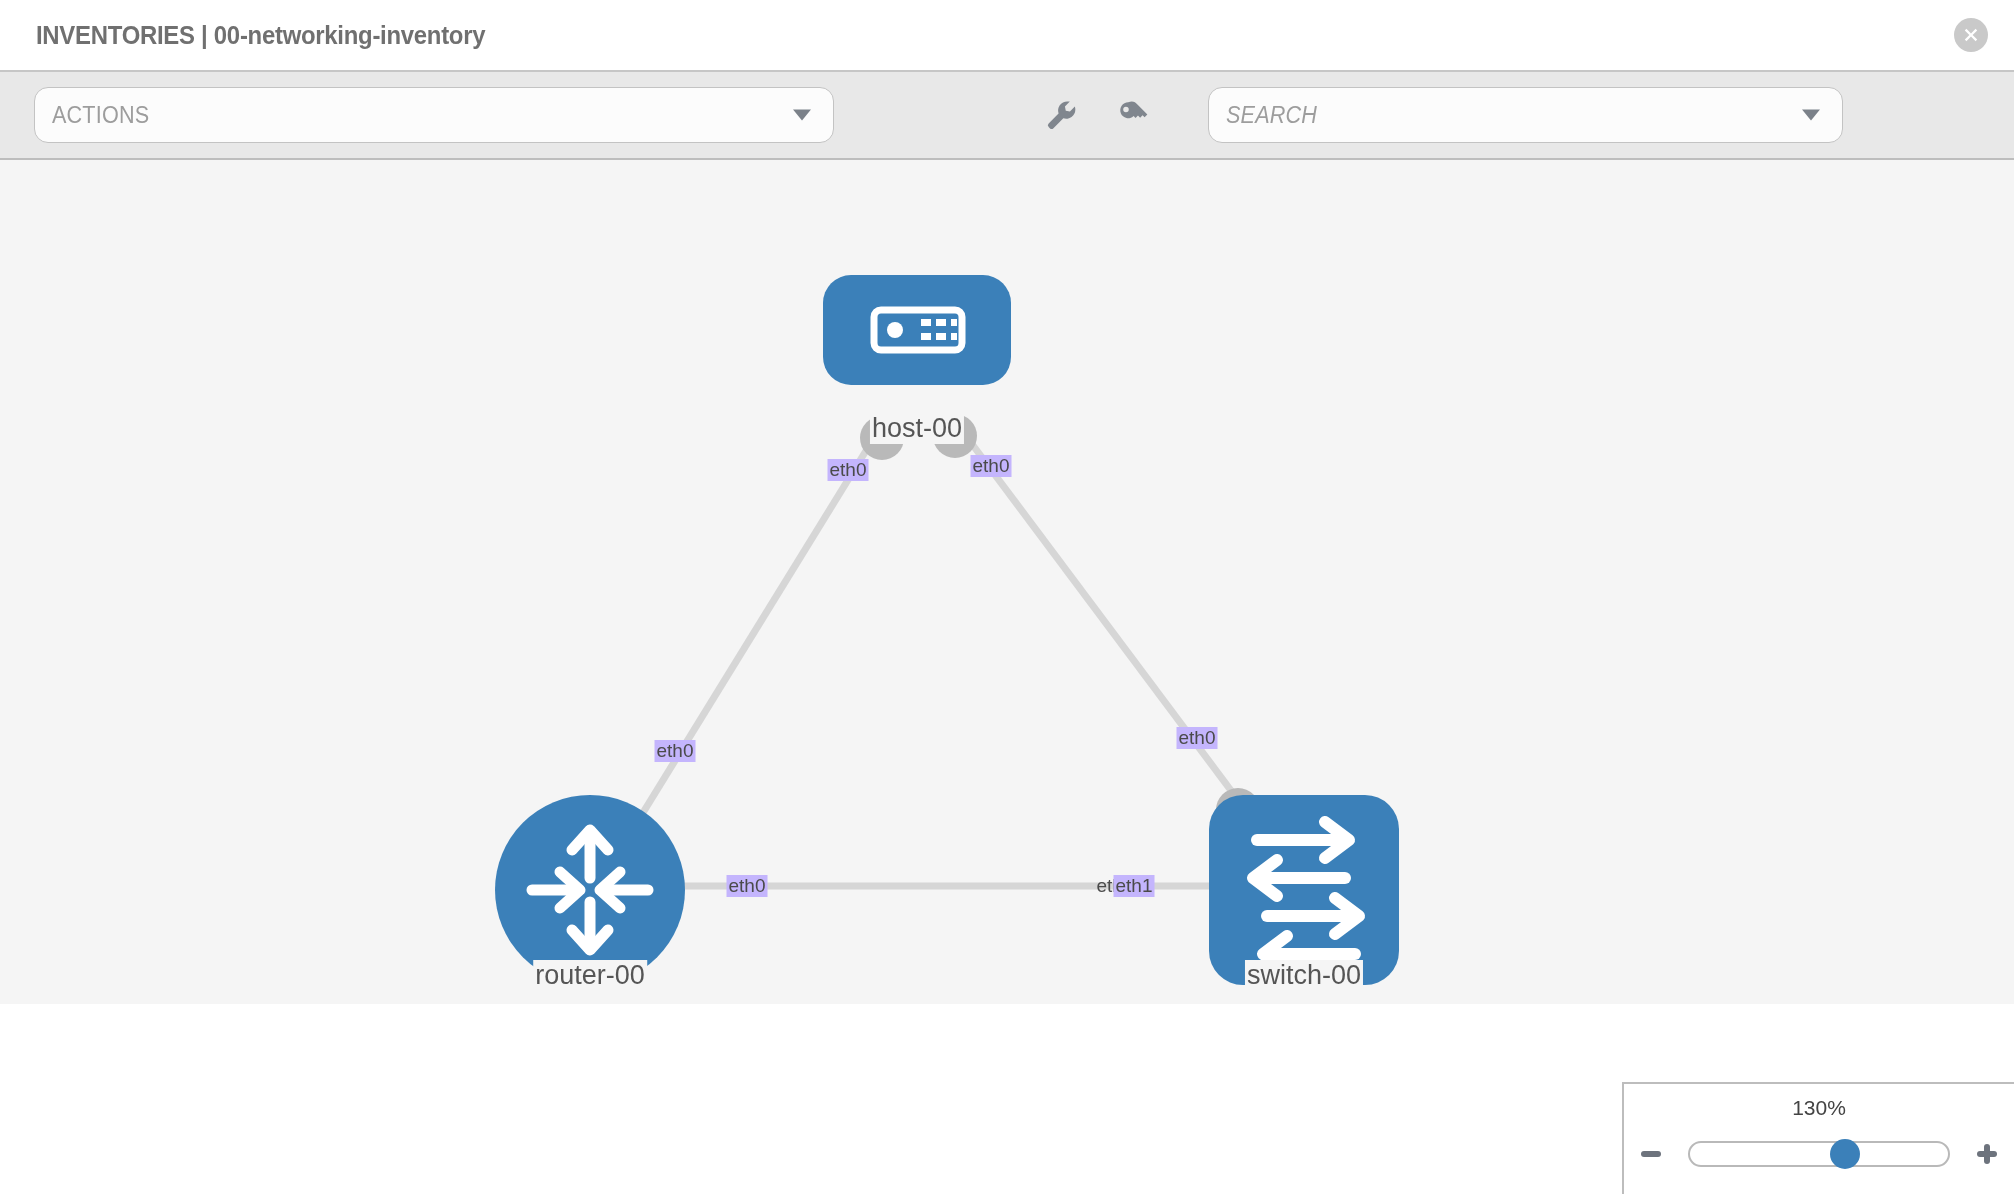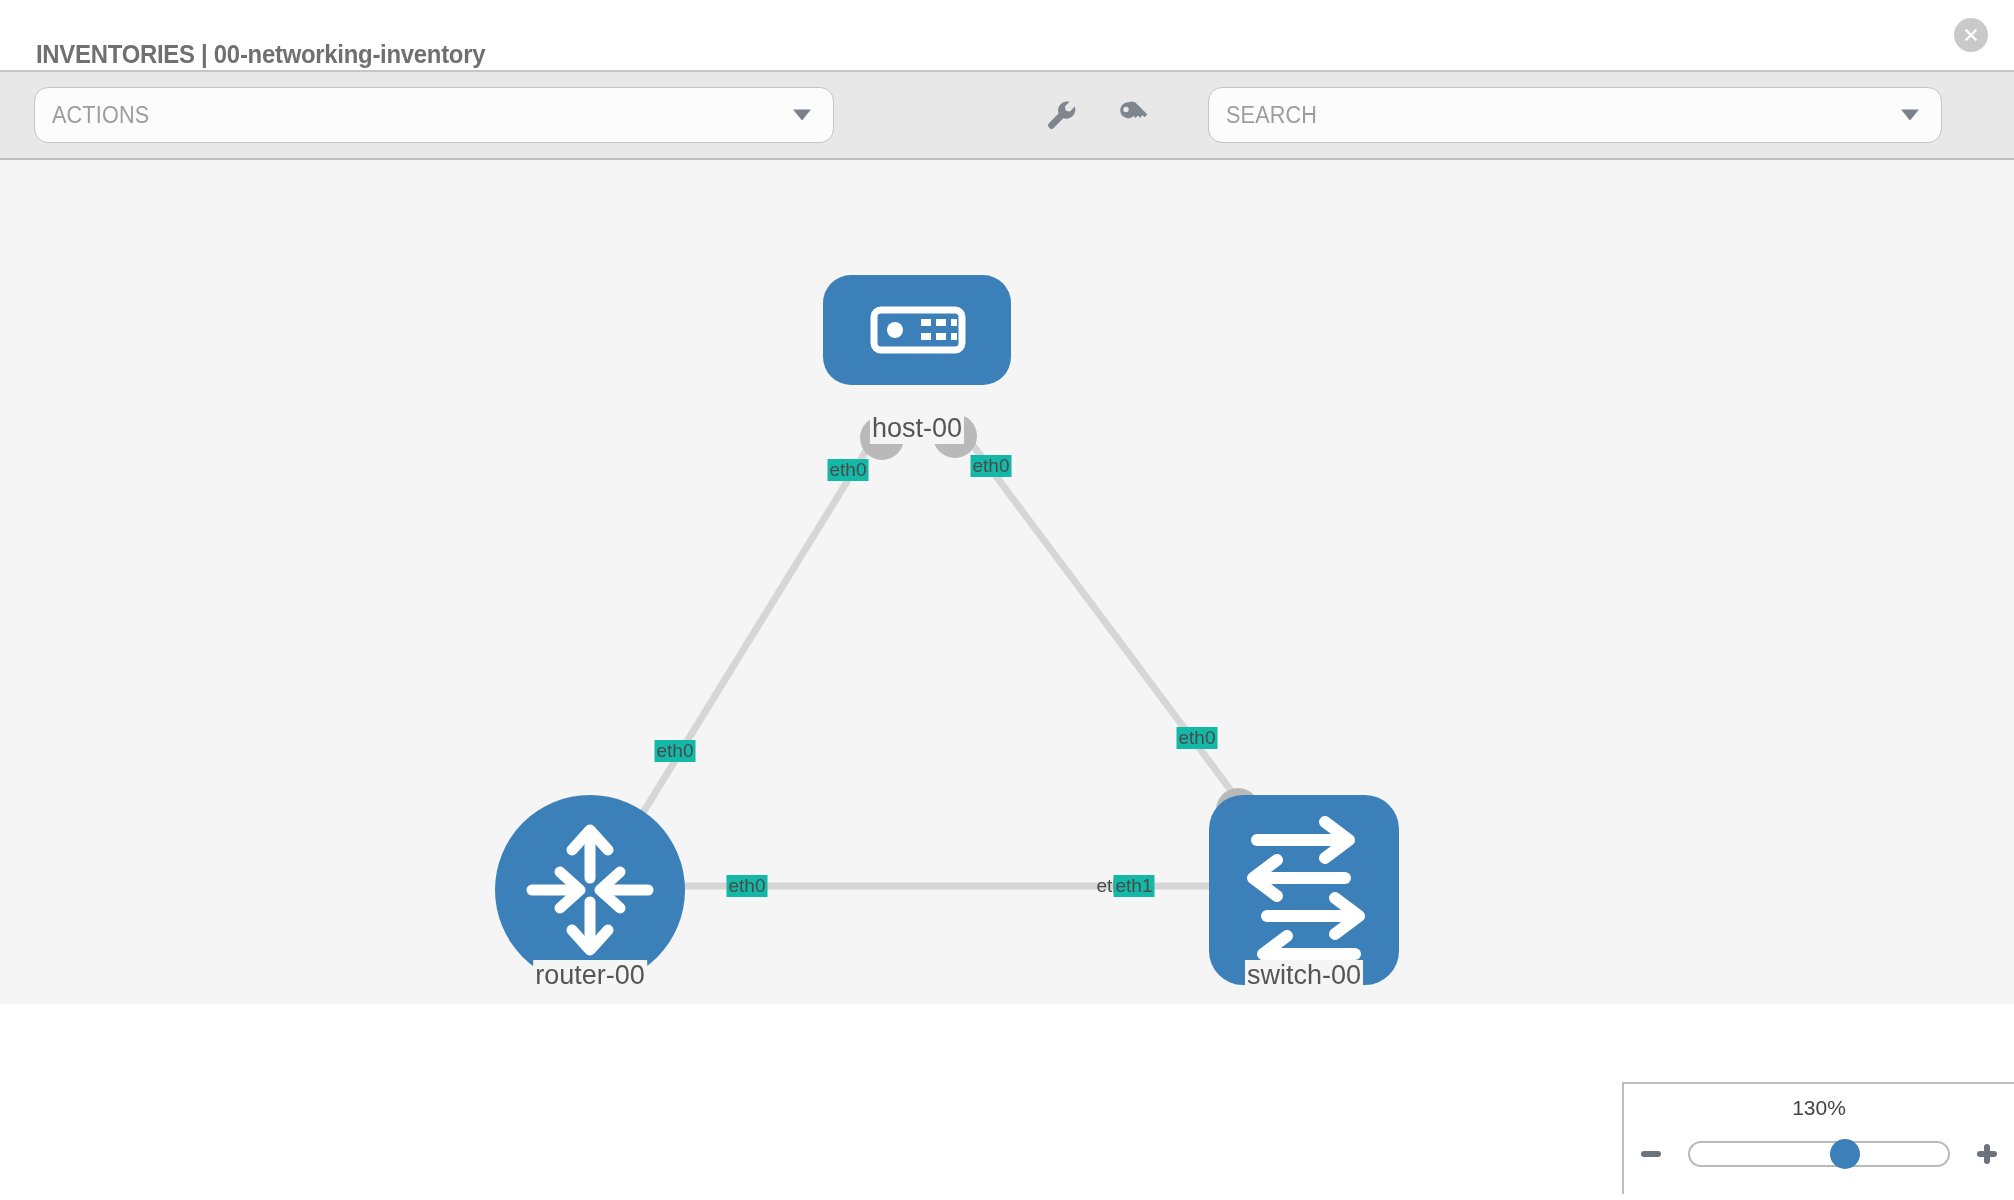--- a/index.html
+++ b/index.html
@@ -20,21 +20,21 @@
   }
 
   
   .header {
     position: absolute;
     left: 0; top: 0;
     width: 2014px;
     height: 70px;
     background: #ffffff;
     display: flex;
-    align-items: flex-end;
+    align-items: center;
   }
   .header-title {
     margin-left: 36px;
     font-size: 26px;
     font-weight: bold;
     color: #707070;
     letter-spacing: -0.3px;
     white-space: nowrap;
     transform: scaleX(0.92);
     transform-origin: left center;
@@ -109,21 +109,22 @@
     display: flex;
     align-items: center;
     justify-content: center;
     cursor: pointer;
   }
   #wrench-btn { margin-left: 200px; }
   #key-btn    { margin-left: 18px; }
 
   #search-select {
     margin-left: 48px;
-    width: 734px;
+    width: 635px;
+    font-style: italic;
   }
   #search-select .sel-label { color: #9d9d9d; }
 
   
   .canvas {
     position: absolute;
     left: 0; top: 160px;
     width: 2014px;
     height: 844px;
     background: #f5f5f5;
@@ -142,21 +143,21 @@
     color: #555555;
     background: #f5f5f5;
     white-space: nowrap;
     transform: translate(-50%, 0);
     padding: 0 2px;
   }
   .iface-label {
     position: absolute;
     font-size: 19px;
     color: #4a4a4a;
-    background: #14b8a6;
+    background: #c4b5fd;
     white-space: nowrap;
     transform: translate(-50%, -50%);
     padding: 0 2px;
   }
 
   
   .zoom-panel {
     position: absolute;
     left: 1622px;
     top: 1082px;

